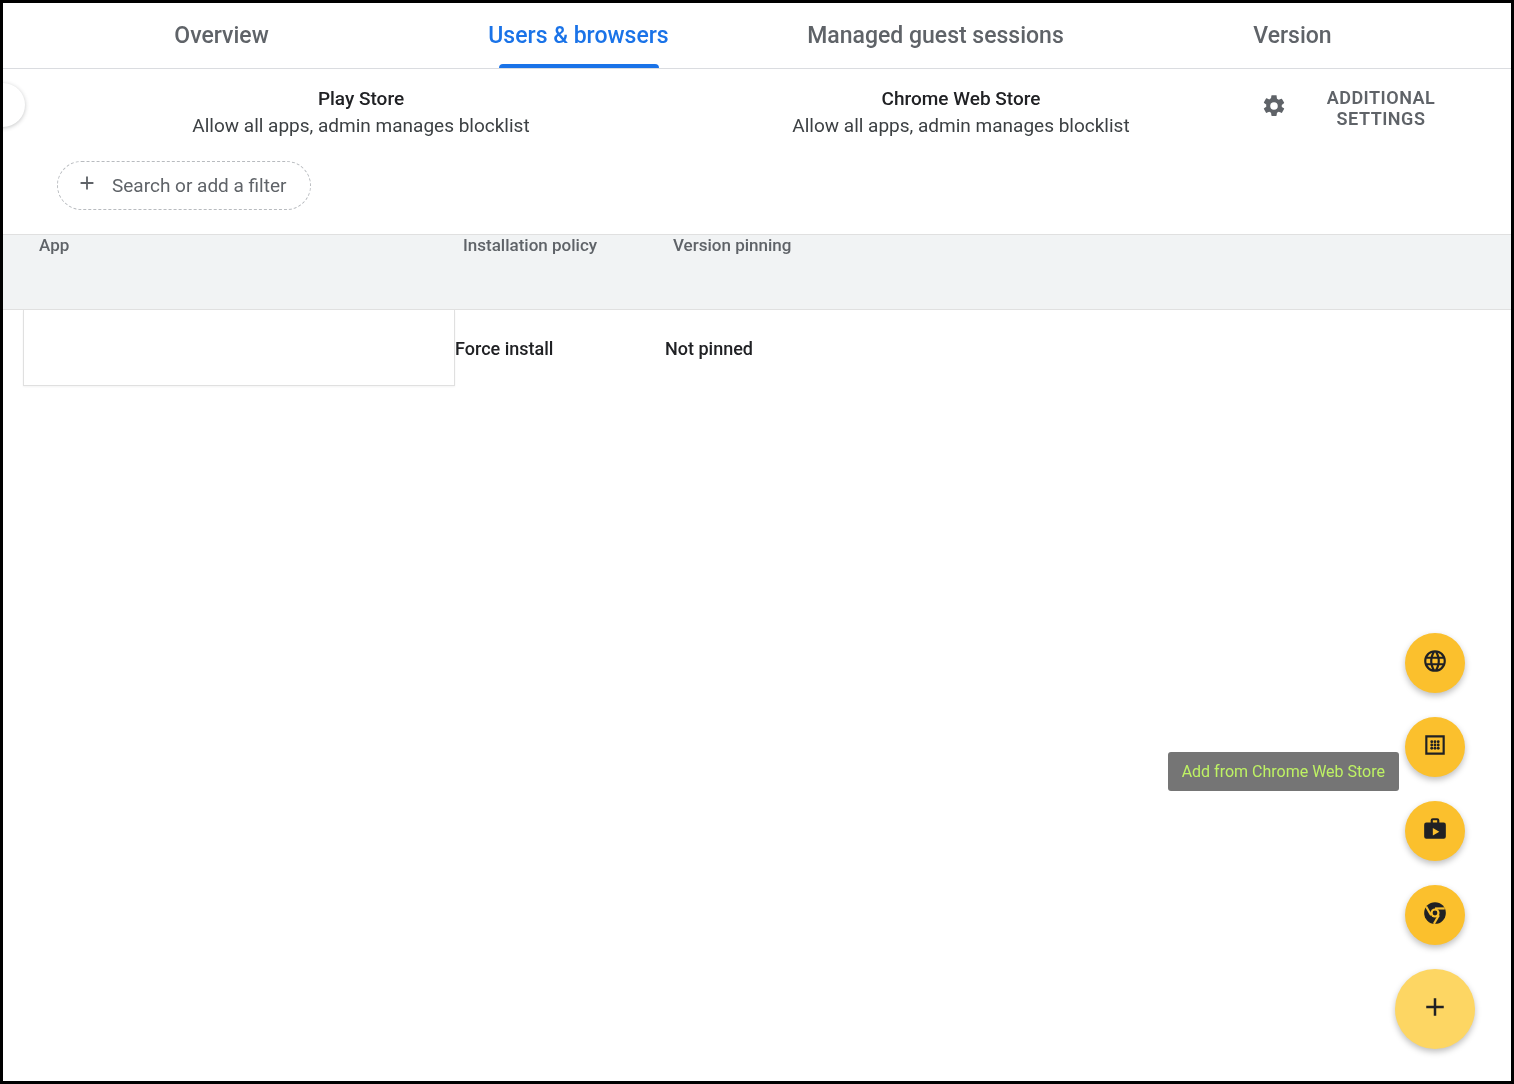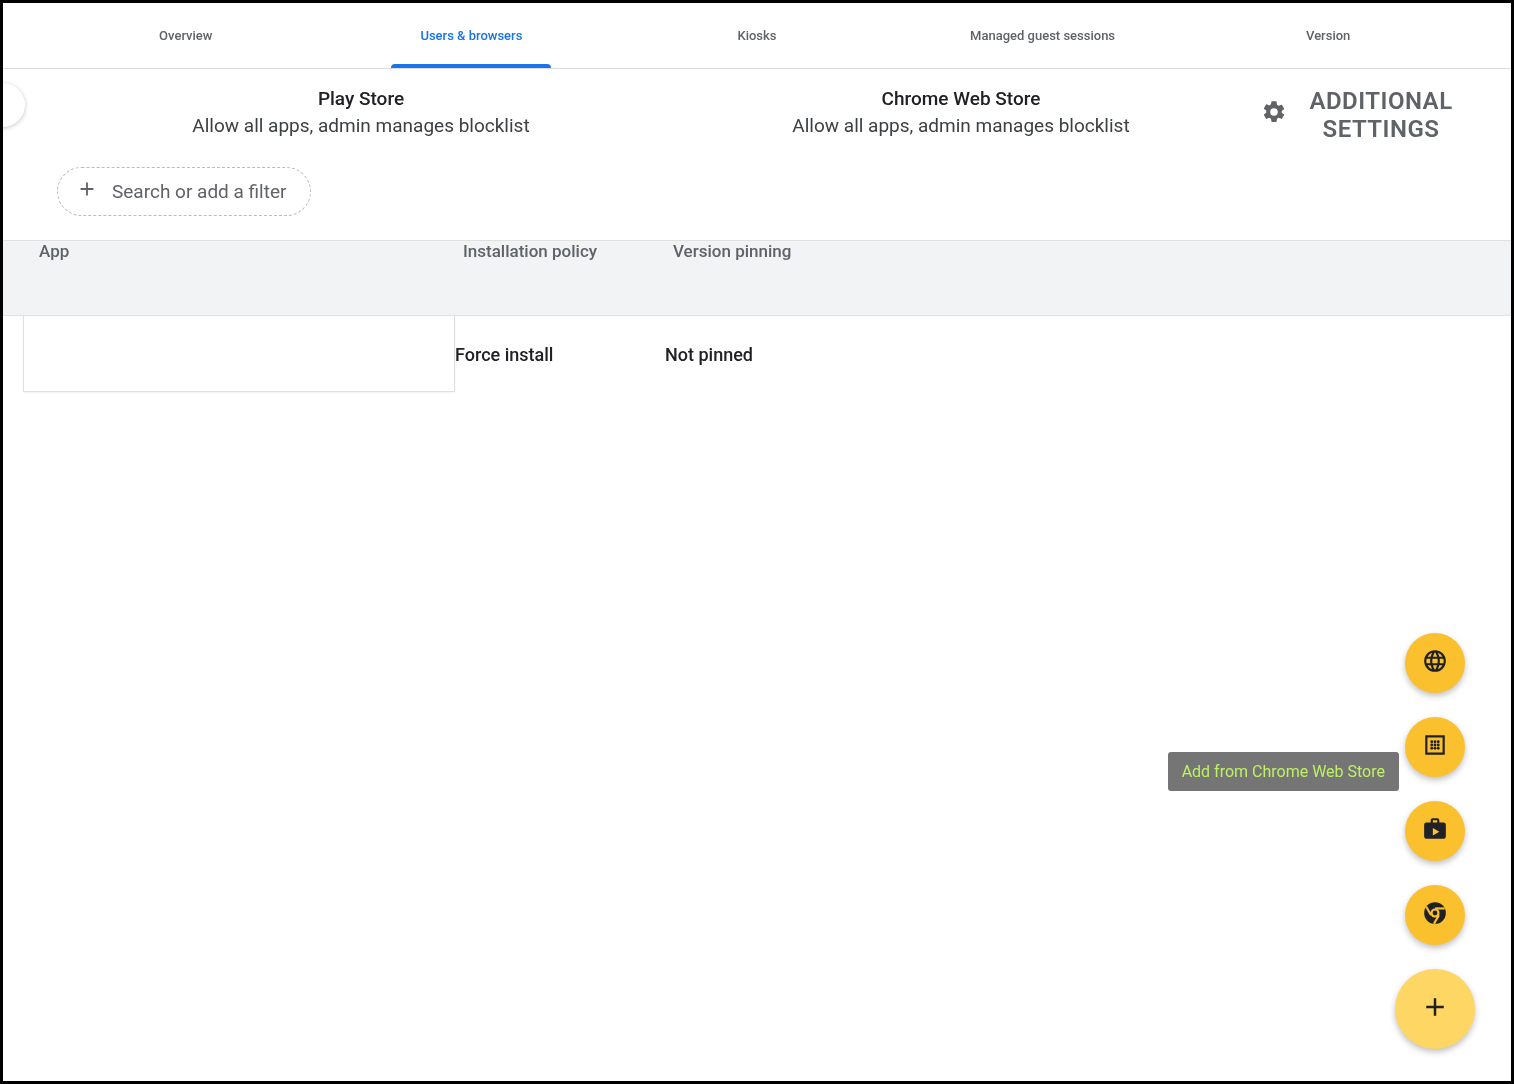--- a/index.html
+++ b/index.html
@@ -10,21 +10,21 @@
   .tabbar {
     display: flex;
     align-items: center;
     height: 66px;
     border-bottom: 1px solid #dadce0;
     padding: 0 40px;
   }
   .tab {
     flex: 1;
     text-align: center;
-    font-size: 13px;
+    font-size: 23px;
     font-weight: 500;
     color: #5f6368;
     cursor: pointer;
     position: relative;
     height: 100%;
     display: flex;
     align-items: center;
     justify-content: center;
   }
   .tab.active { color: #1a73e8; }
@@ -61,21 +61,21 @@
   }
   .info-block { flex: 0 0 600px; }
   .info-title { font-size: 19px; font-weight: 500; color: #202124; margin-bottom: 4px; }
   .info-sub   { font-size: 19px; font-weight: 400; color: #3c4043; }
   .additional {
     margin-left: auto;
     display: flex;
     align-items: center;
     gap: 4px;
     color: #5f6368;
-    font-size: 24px;
+    font-size: 18px;
     font-weight: 600;
     letter-spacing: .5px;
     cursor: pointer;
     padding-right: 10px;
   }
   .additional svg { width: 26px; height: 26px; fill: #5f6368; }
 
   
   .filter-row { padding: 6px 3px 24px 54px; }
   .filter-chip {
@@ -159,21 +159,20 @@
     border-radius: 3px;
     white-space: nowrap;
   }
 </style>
 </head>
 <body>
 
 <div class="tabbar">
   <div class="tab">Overview</div>
   <div class="tab active">Users &amp; browsers</div>
-  <div class="tab">Kiosks</div>
   <div class="tab">Managed guest sessions</div>
   <div class="tab">Version</div>
 </div>
 
 <div class="left-half-circle"></div>
 
 <div class="info-row">
   <div class="info-block">
     <div class="info-title">Play Store</div>
     <div class="info-sub">Allow all apps, admin manages blocklist</div>

